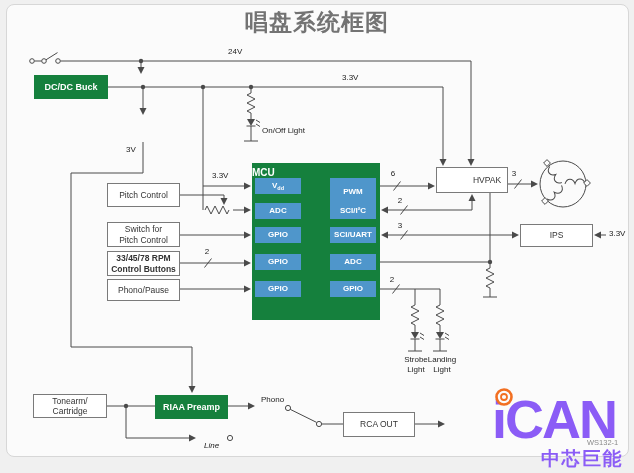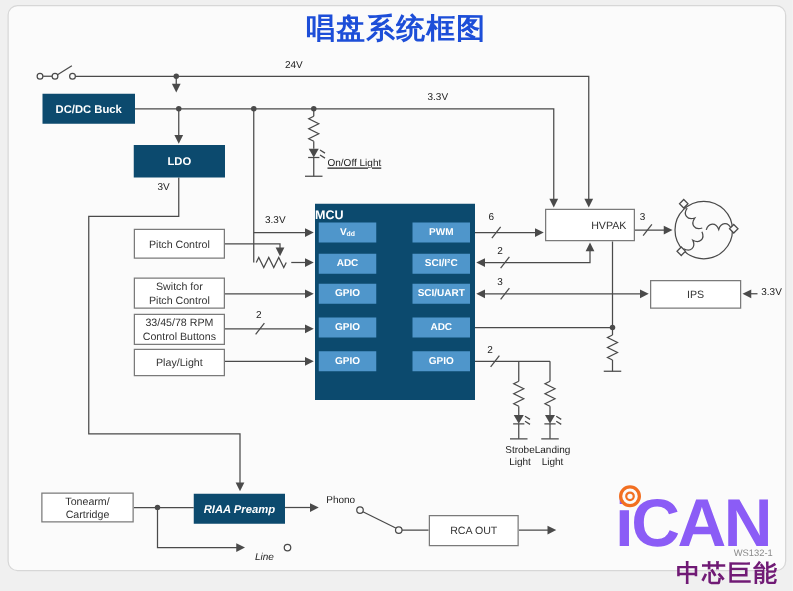--- a/index.html
+++ b/index.html
@@ -1,38 +1,38 @@
 <!DOCTYPE html>
 <html><head>
 <meta charset="utf-8">
 <style>
   html,body{margin:0;padding:0;width:634px;height:473px;background:#f0f0f0;overflow:hidden;
     font-family:"Liberation Sans","DejaVu Sans",sans-serif;}
   #stage{position:relative;width:634px;height:473px;}
   #card{position:absolute;left:6px;top:4px;width:621px;height:451px;background:#fbfbfb;
     border:1px solid #d7d7d7;border-radius:8px;}
   #title{position:absolute;left:0;top:7px;width:634px;text-align:center;font-size:23px;
-    font-weight:bold;color:#1d4ed8;letter-spacing:1px;}
+    font-weight:bold;color:#737373;letter-spacing:1px;}
   svg{position:absolute;left:0;top:0;}
   .box{position:absolute;box-sizing:border-box;display:flex;flex-direction:column;
     align-items:center;justify-content:center;text-align:center;line-height:1.2;}
-  .blue{background:#0c4a6e;color:#fff;font-weight:bold;font-size:9px;}
+  .blue{background:#15803d;color:#fff;font-weight:bold;font-size:9px;}
   .white{background:#ffffff;border:1px solid #7a7a7a;color:#333;font-size:8.5px;}
   .pin{position:absolute;background:#4f96cb;color:#fff;font-weight:bold;font-size:8px;
     display:flex;align-items:center;justify-content:center;}
   .pin .sub{font-size:5.5px;position:relative;top:2px;}
   .mcu-title{position:absolute;left:0;top:4px;width:100%;text-align:left;color:#fff;
     font-weight:bold;font-size:10px;}
   .sl{position:absolute;font-size:8px;color:#222;white-space:nowrap;}
   .slc{transform:translateX(-50%);text-align:center;line-height:1.25;}
   #logo-brand{position:absolute;left:492px;top:392px;font-size:54px;font-weight:bold;
     color:#8b5cf6;letter-spacing:-2px;line-height:1;}
   #logo-code{position:absolute;left:587px;top:438px;font-size:7.5px;color:#8a8a8a;text-align:right;}
   #logo-company{position:absolute;left:541px;top:446px;font-size:19px;font-weight:bold;
-    color:#701a75;letter-spacing:1.5px;font-family:"DejaVu Serif","Liberation Serif",serif;}
+    color:#8b5cf6;letter-spacing:1.5px;font-family:"DejaVu Serif","Liberation Serif",serif;}
 </style>
 </head>
 <body>
 
 <div id="stage">
   <div id="card"></div>
   <div id="title">唱盘系统框图</div>
 
   <svg width="634" height="473" viewBox="0 0 634 473">
     <g stroke="#4a4a4a" stroke-width="1" fill="none">
@@ -186,61 +186,58 @@
       <polygon points="247,119 255,119 251,126"></polygon>
       <polygon points="411,332 419,332 415,339"></polygon>
       <polygon points="436,332 444,332 440,339"></polygon>
     </g>
   </svg>
 
   <div class="box blue" style="left:34px;top:75px;width:74px;height:24px;">
     <span>DC/DC Buck</span>
     </div>
 
-  <div class="box blue" style="left:107px;top:116px;width:73px;height:26px;">
-    <span>LDO</span>
-    </div>
 
   <div class="box white" style="left:107px;top:183px;width:73px;height:24px;">
     <span>Pitch Control</span>
     </div>
 
   <div class="box white" style="left:107px;top:222px;width:73px;height:25px;">
     <span>Switch for</span>
     <span>Pitch Control</span>
     </div>
 
-  <div class="box white" style="left:107px;top:251px;width:73px;height:25px;">
+  <div class="box white" style="left:107px;top:251px;width:73px;height:25px;font-weight:bold;">
     <span>33/45/78 RPM</span>
     <span>Control Buttons</span>
     </div>
 
   <div class="box white" style="left:107px;top:279px;width:73px;height:22px;">
-    <span>Play/Light</span>
+    <span>Phono/Pause</span>
     </div>
 
   <div class="box blue" style="left:252px;top:163px;width:128px;height:157px;">
     <div class="mcu-title">MCU</div>
     <div class="pin" style="left:3px;top:15px;width:46px;height:16px;">
       <span>V</span>
         <span class="sub">dd</span>
       </div>
     <div class="pin" style="left:3px;top:40px;width:46px;height:16px;">
       <span>ADC</span>
       </div>
     <div class="pin" style="left:3px;top:64px;width:46px;height:16px;">
       <span>GPIO</span>
       </div>
     <div class="pin" style="left:3px;top:91px;width:46px;height:16px;">
       <span>GPIO</span>
       </div>
     <div class="pin" style="left:3px;top:118px;width:46px;height:16px;">
       <span>GPIO</span>
       </div>
-    <div class="pin" style="left:78px;top:15px;width:46px;height:16px;">
+    <div class="pin" style="left:78px;top:15px;width:46px;height:28px;">
       <span>PWM</span>
       </div>
     <div class="pin" style="left:78px;top:40px;width:46px;height:16px;">
       <span>SCI/I²C</span>
       </div>
     <div class="pin" style="left:78px;top:64px;width:46px;height:16px;">
       <span>SCI/UART</span>
       </div>
     <div class="pin" style="left:78px;top:91px;width:46px;height:16px;">
       <span>ADC</span>
@@ -256,34 +253,34 @@
 
   <div class="box white" style="left:520px;top:224px;width:73px;height:23px;align-items:center;">
     <span>IPS</span>
     </div>
 
   <div class="box white" style="left:33px;top:394px;width:74px;height:24px;">
     <span>Tonearm/</span>
     <span>Cartridge</span>
     </div>
 
-  <div class="box blue" style="left:155px;top:395px;width:73px;height:24px;font-style:italic;">
+  <div class="box blue" style="left:155px;top:395px;width:73px;height:24px;">
     <span>RIAA Preamp</span>
     </div>
 
   <div class="box white" style="left:343px;top:412px;width:72px;height:25px;">
     <span>RCA OUT</span>
     </div>
 
   <div class="sl" style="left:228px;top:47px;">24V</div>
   <div class="sl" style="left:342px;top:73px;">3.3V</div>
   <div class="sl" style="left:212px;top:171px;">3.3V</div>
   <div class="sl" style="left:126px;top:145px;">3V</div>
   <div class="sl" style="left:609px;top:229px;">3.3V</div>
-  <div class="sl" style="left:262px;top:126px;text-decoration:underline;">On/Off Light</div>
+  <div class="sl" style="left:262px;top:126px;">On/Off Light</div>
 
   <div class="sl slc" style="left:207px;top:247px;">2</div>
   <div class="sl slc" style="left:393px;top:169px;">6</div>
   <div class="sl slc" style="left:400px;top:196px;">2</div>
   <div class="sl slc" style="left:400px;top:221px;">3</div>
   <div class="sl slc" style="left:392px;top:275px;">2</div>
   <div class="sl slc" style="left:514px;top:169px;">3</div>
 
   <div class="sl slc" style="left:416px;top:355px;">
     <div>Strobe</div>

